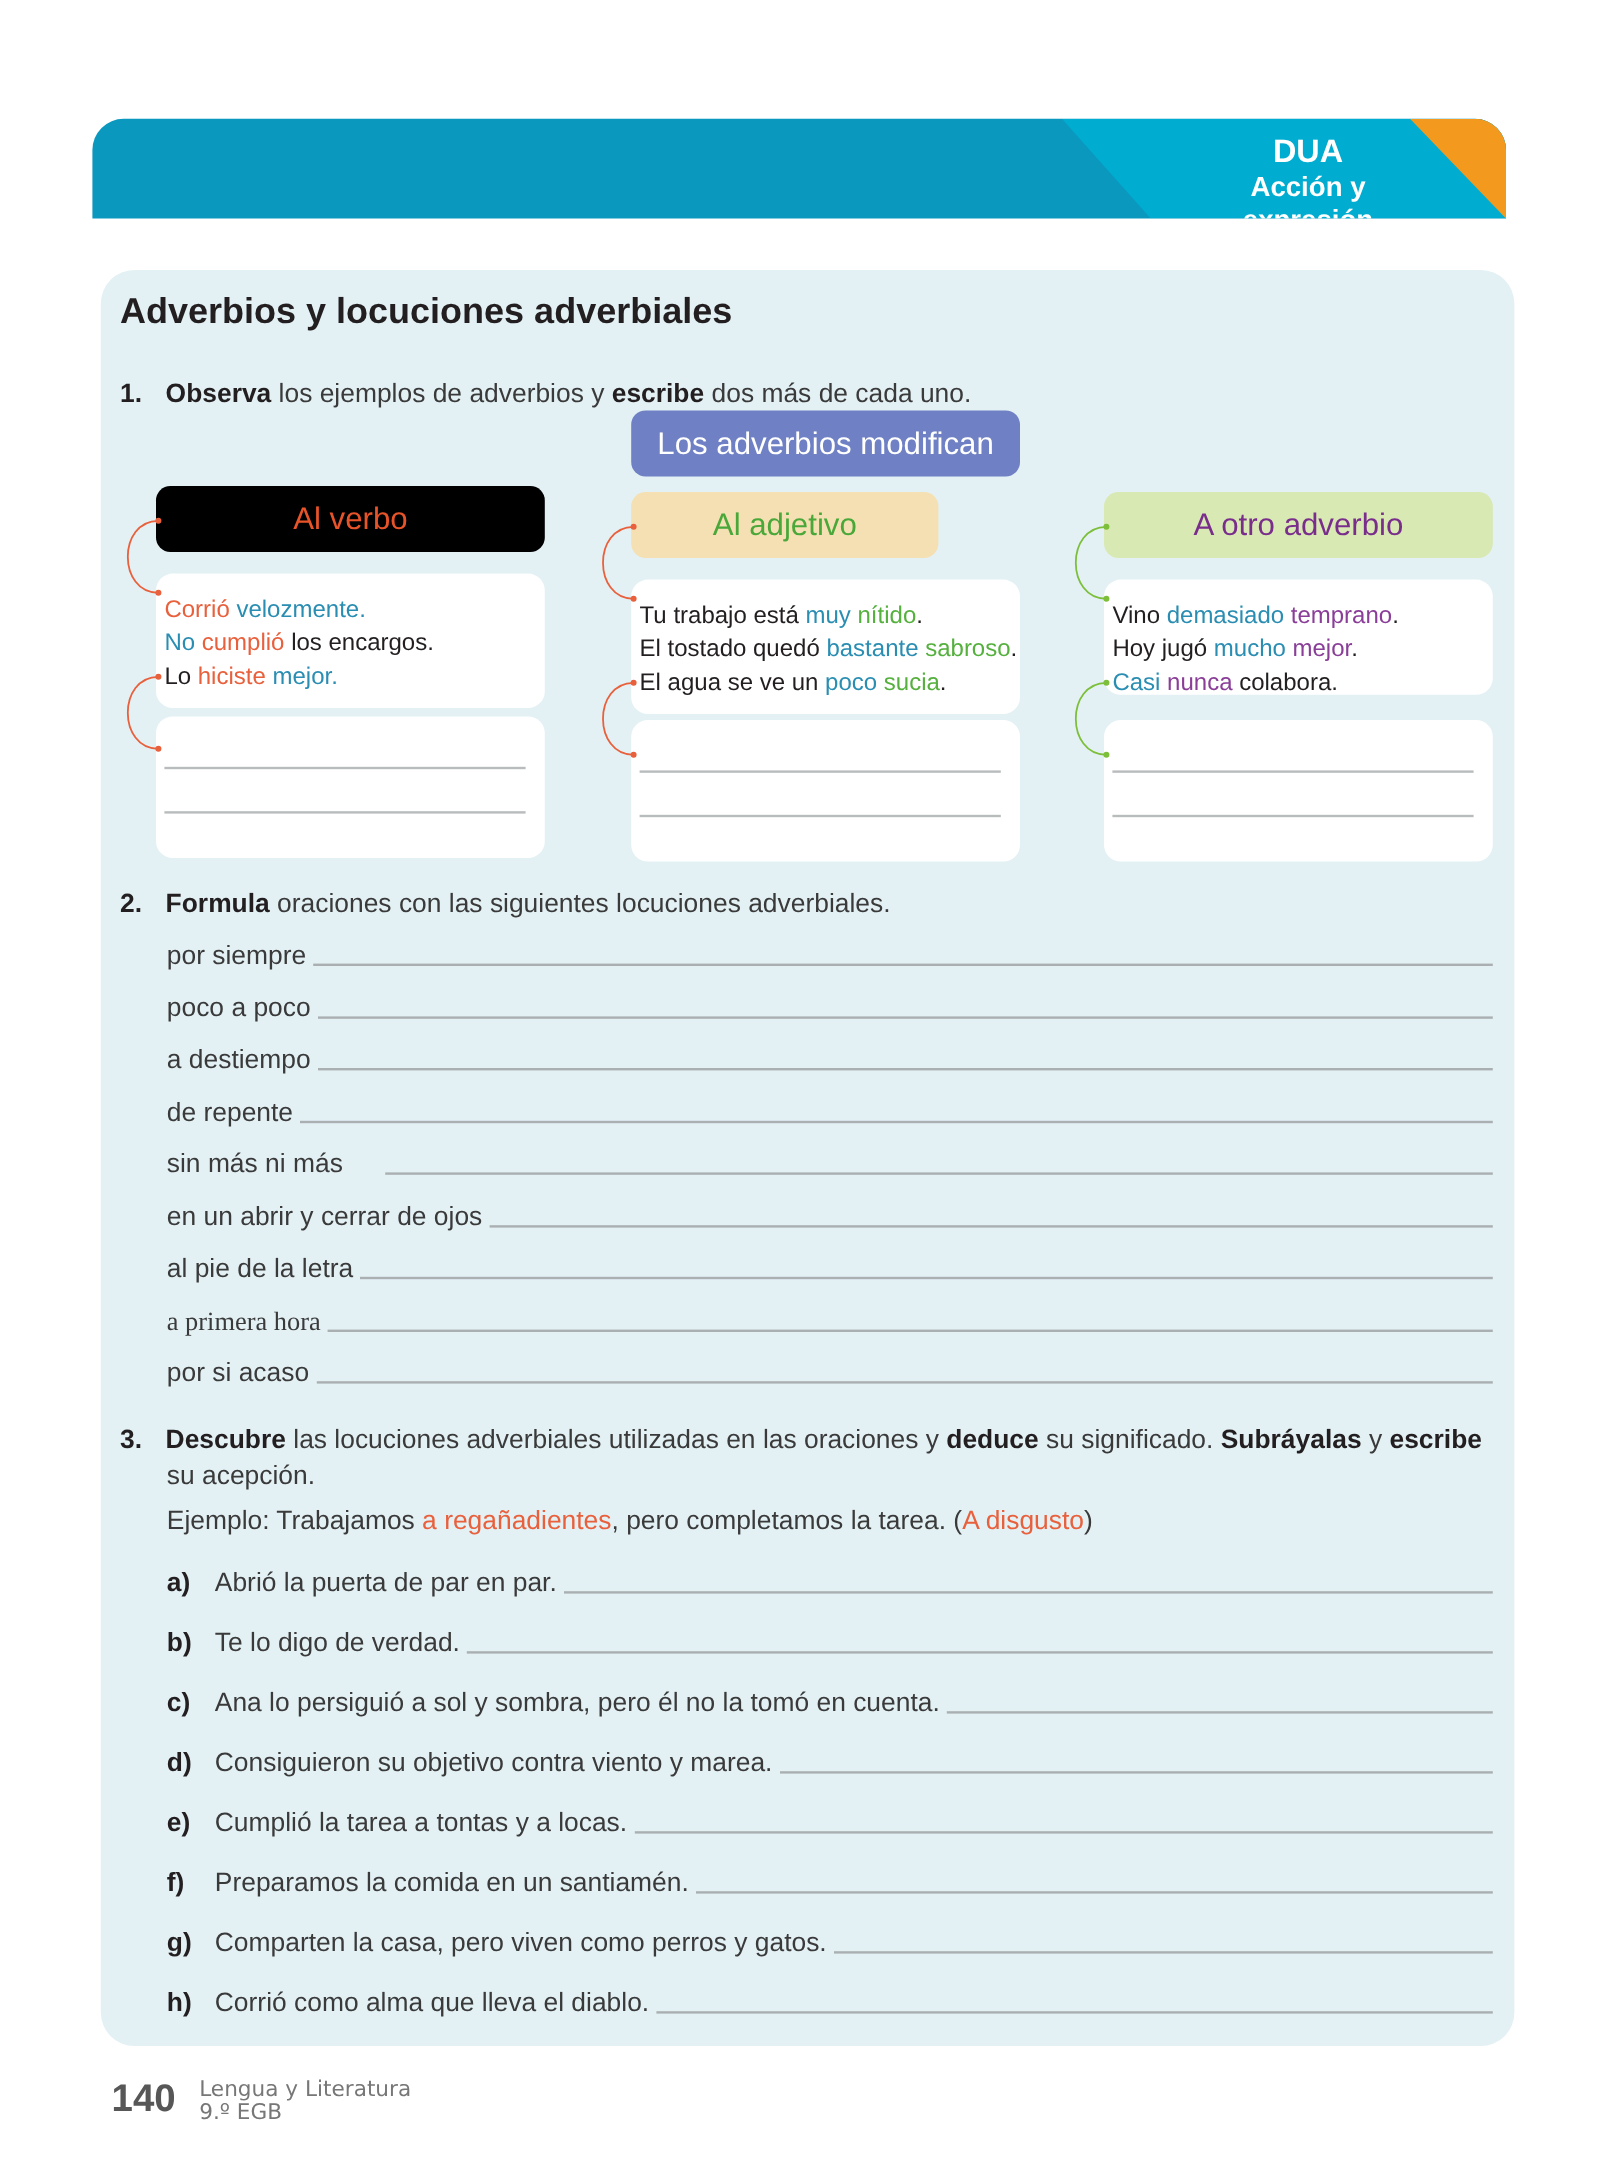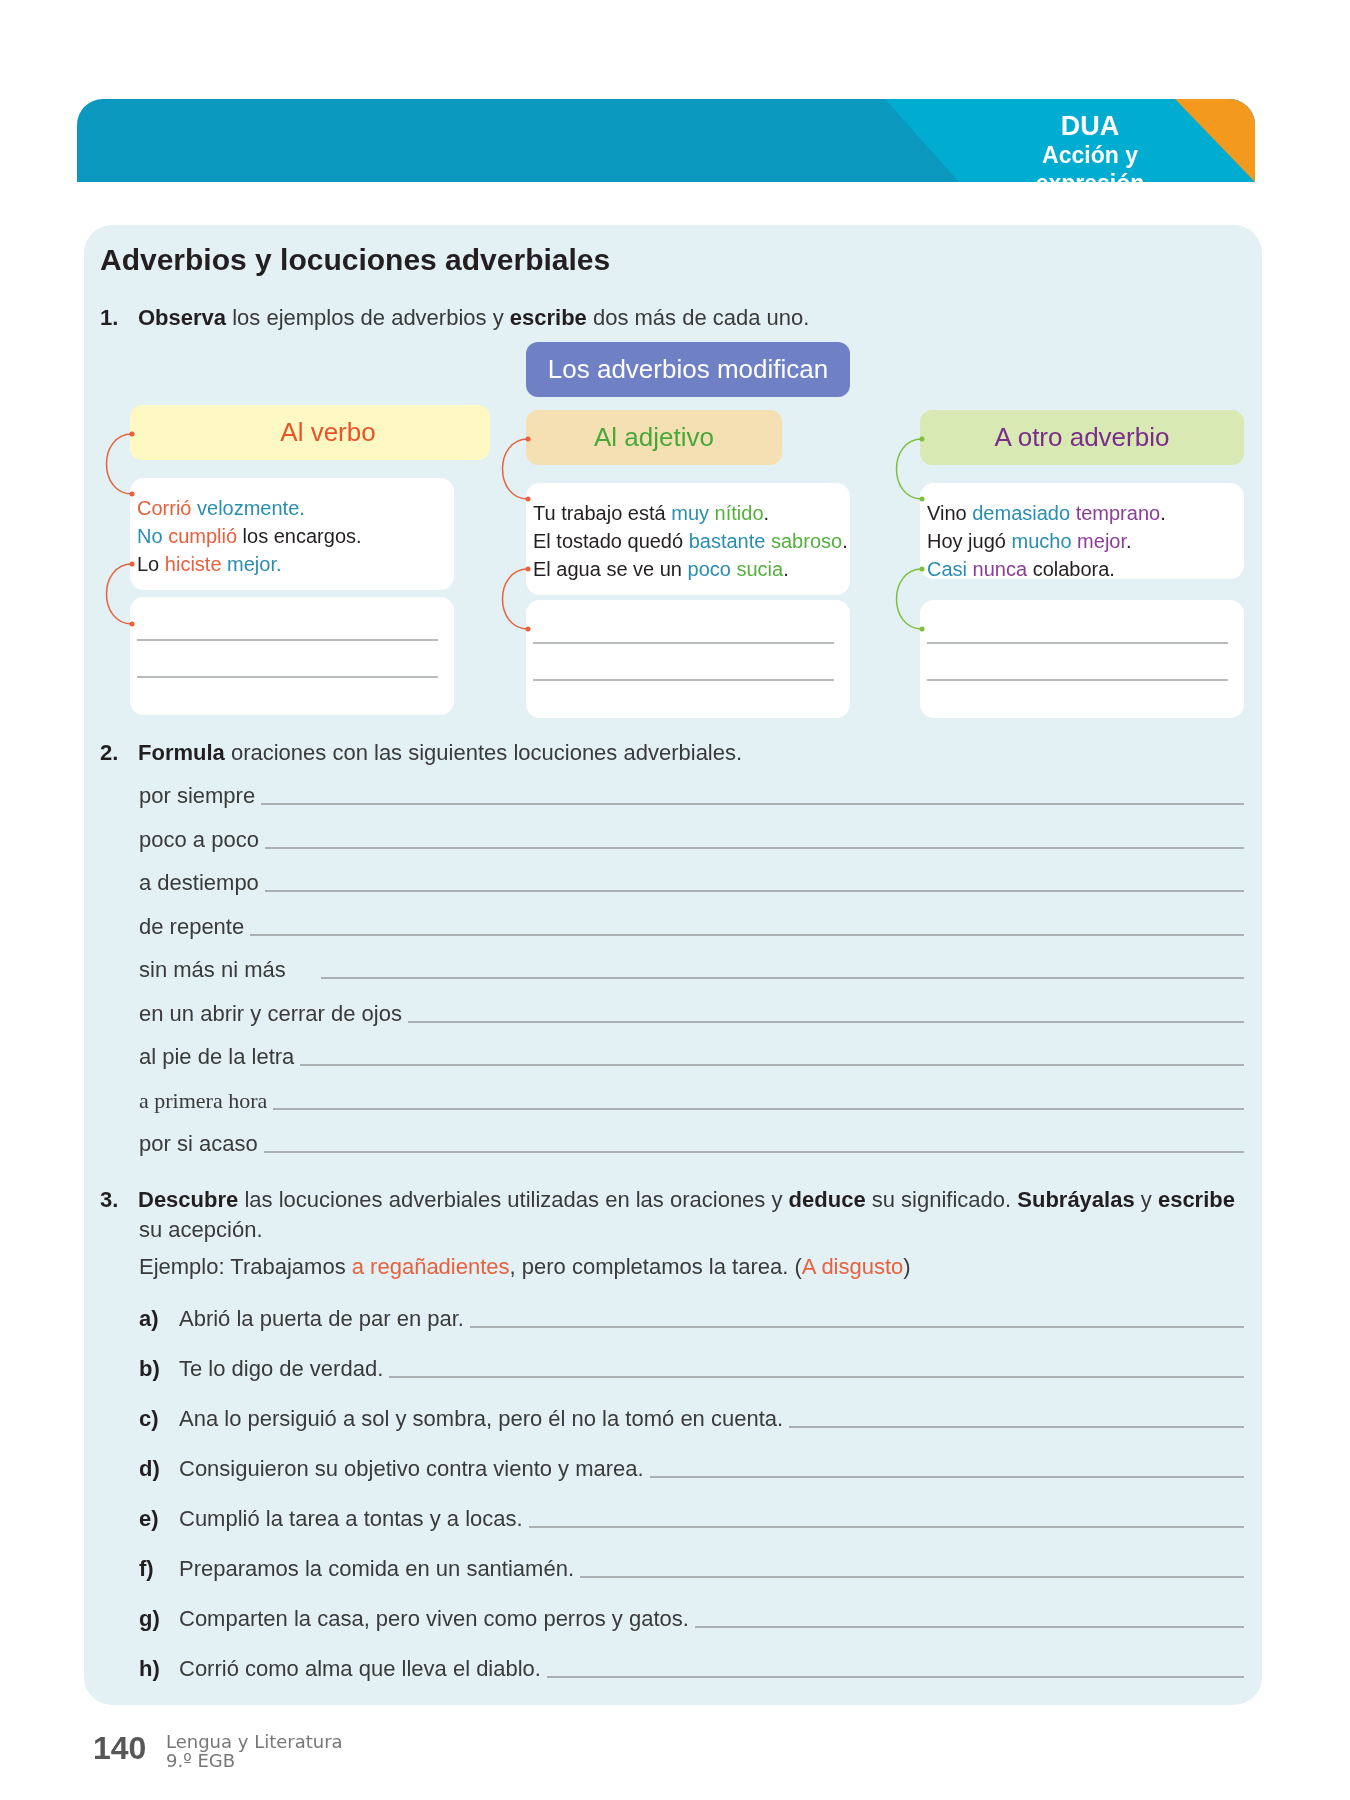--- a/index.html
+++ b/index.html
@@ -49,27 +49,27 @@
   <div class="orange"></div>
   <div class="dua">
     <div class="t1">DUA</div>
     <div class="t2">Acción y expresión</div>
   </div>
 </div>
 
 <div class="box"></div>
 <div class="h2">Adverbios y locuciones adverbiales</div>
 
-<div class="q" style="top:305px;">
+<div class="q" style="top:315px;">
   <span class="n">1.</span><b>Observa</b><span> los ejemplos de adverbios y </span><b>escribe</b><span> dos más de cada uno.</span>
 </div>
 
 <div class="pill" style="left:526px; top:342px; width:324px; height:55px; line-height:55px; background:#6f80c4; color:#fff;">Los adverbios modifican</div>
 
-<div class="pill" style="left:130px; top:405px; width:324px; height:55px; line-height:55px; background:#fef9c3; color:#e8542a;padding-left:36px;">Al verbo</div>
+<div class="pill" style="left:130px; top:405px; width:324px; height:55px; line-height:55px; background:#000000; color:#e8542a;">Al verbo</div>
 <div class="card" style="left:130px; top:478px; width:324px; height:112px;">
   <div style="position:absolute; left:7px; top:16px;">
     <div class="ln"><span class="c-red">Corrió</span><span> </span><span class="c-blue">velozmente.</span></div>
     <div class="ln"><span class="c-blue">No</span><span> </span><span class="c-red">cumplió</span><span> los encargos.</span></div>
     <div class="ln"><span>Lo </span><span class="c-red">hiciste</span><span> </span><span class="c-blue">mejor.</span></div>
   </div>
 </div>
 <div class="card" style="left:130px; top:597px; width:324px; height:118px;">
   <div class="rule" style="left:7px; right:16px; top:42px;"></div>
   <div class="rule" style="left:7px; right:16px; top:79px;"></div>

